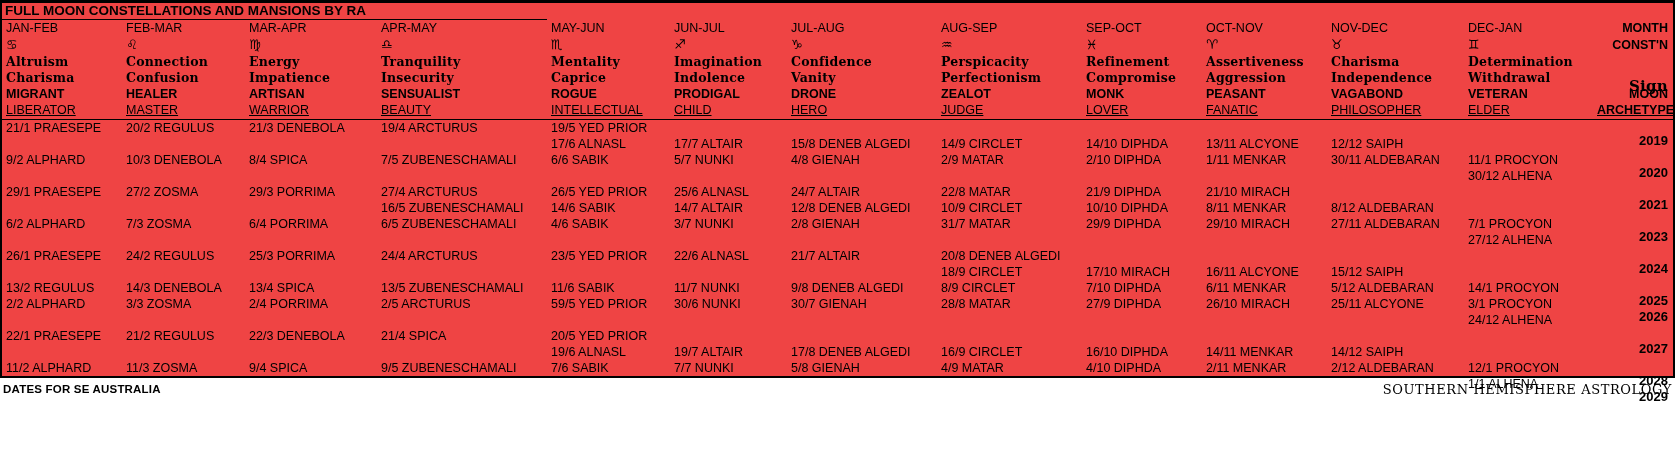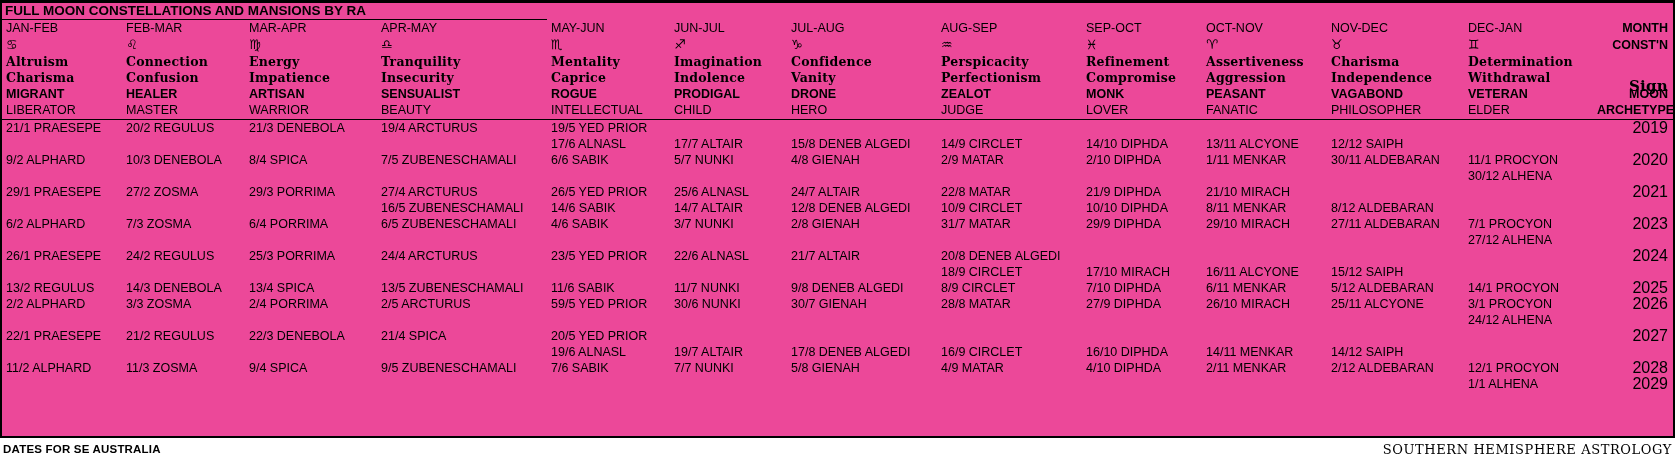--- a/index.html
+++ b/index.html
@@ -1,37 +1,37 @@
 <!DOCTYPE html>
 <html><head>
 <meta charset="utf-8">
 <style>
   html,body{margin:0;padding:0;background:#fff;}
   body{width:1675px;height:460px;font-family:"Liberation Sans",sans-serif;color:#000;overflow:hidden;}
   .page{width:1675px;height:460px;background:#fff;}
-  .frame{width:1675px;height:438px;box-sizing:border-box;border:2px solid #000;border-top-width:3px;background:#ec4899;}
+  .frame{width:1675px;height:378px;box-sizing:border-box;border:2px solid #000;border-top-width:3px;background:#ef4444;}
   .title{height:17px;line-height:16px;font-weight:bold;font-size:13.5px;padding-left:3px;position:relative;white-space:nowrap;}
   .title::after{content:"";position:absolute;left:0;bottom:0;width:545px;height:1.5px;background:#000;}
   .grid{display:grid;grid-template-columns:120px 123px 132px 170px 123px 117px 150px 145px 120px 125px 137px 133px minmax(0,1fr);}
   .grid>div{padding-left:4px;white-space:nowrap;overflow:visible;}
   .grid>div.ycell{padding-left:0;padding-right:5px;text-align:right;}
   .mrow{height:16px;line-height:16px;font-size:12.5px;}
   .grow{height:18px;line-height:18px;font-size:13px;}
   .grow .zg{font-family:"DejaVu Sans",sans-serif;}
   .trow{height:16px;line-height:16px;}
   .trait{font-family:"DejaVu Serif",serif;font-weight:bold;font-size:12.5px;letter-spacing:0.2px;}
   .moonrow{height:16px;line-height:16px;font-weight:bold;font-size:12.5px;}
-  .archrow{height:17px;line-height:16px;font-size:12.5px;}
+  .archrow{height:17px;line-height:16px;font-size:12.5px;text-decoration:underline;}
   .hlabel{font-weight:bold;font-size:12.5px;}
   .sign-wrap{position:relative;}
   .sign{font-family:"DejaVu Serif",serif;font-weight:bold;font-size:15px;position:relative;top:24px;letter-spacing:0.3px;}
   #hdr{border-bottom:1.5px solid #000;}
   #body{}
   .bline{height:16px;line-height:16px;font-size:12.5px;}
-  .bline .yr{font-weight:normal;font-size:16px;}
+  .bline .yr{font-weight:bold;font-size:13px;margin-top:13px;}
   .footer{height:22px;display:flex;justify-content:space-between;align-items:center;padding:0 3px;box-sizing:border-box;}
   .f-left{font-weight:bold;font-size:11.5px;letter-spacing:0.2px;}
   .f-right{font-family:"DejaVu Serif",serif;font-size:13px;letter-spacing:0.6px;}
 </style>
 </head>
 <body>
 
 <div class="page">
   <div class="frame">
     <div class="title">FULL MOON CONSTELLATIONS AND MANSIONS BY RA</div>

